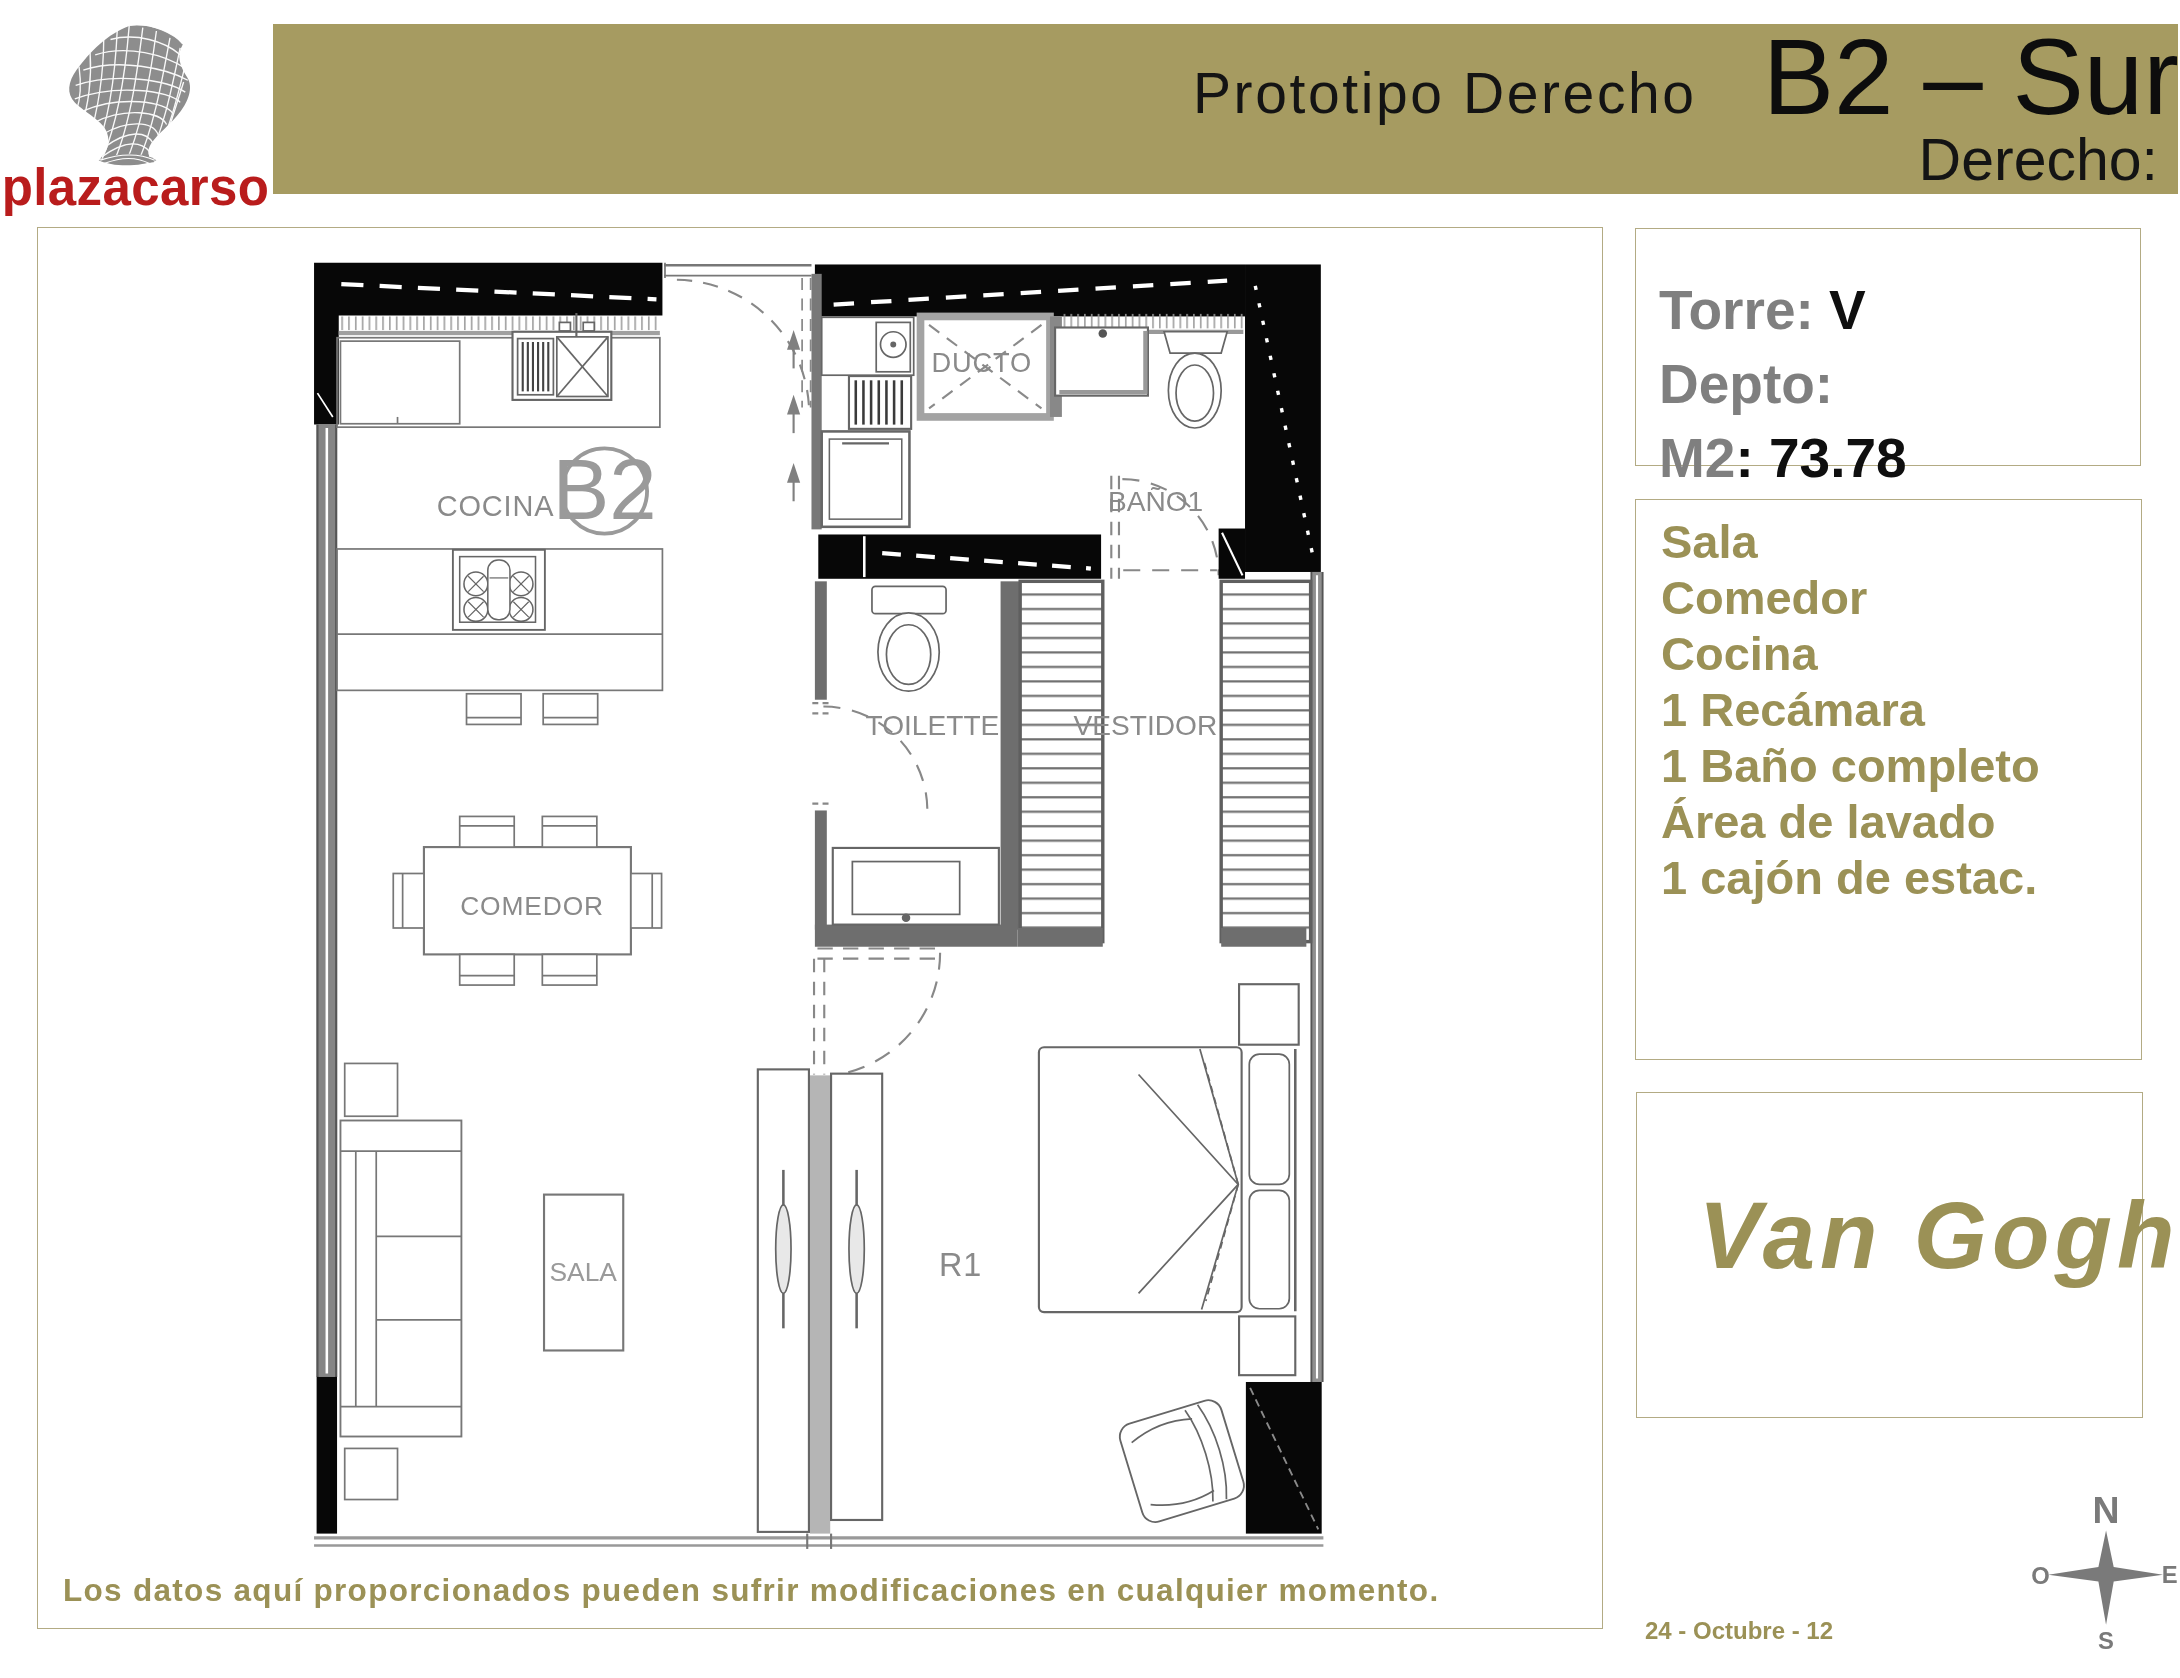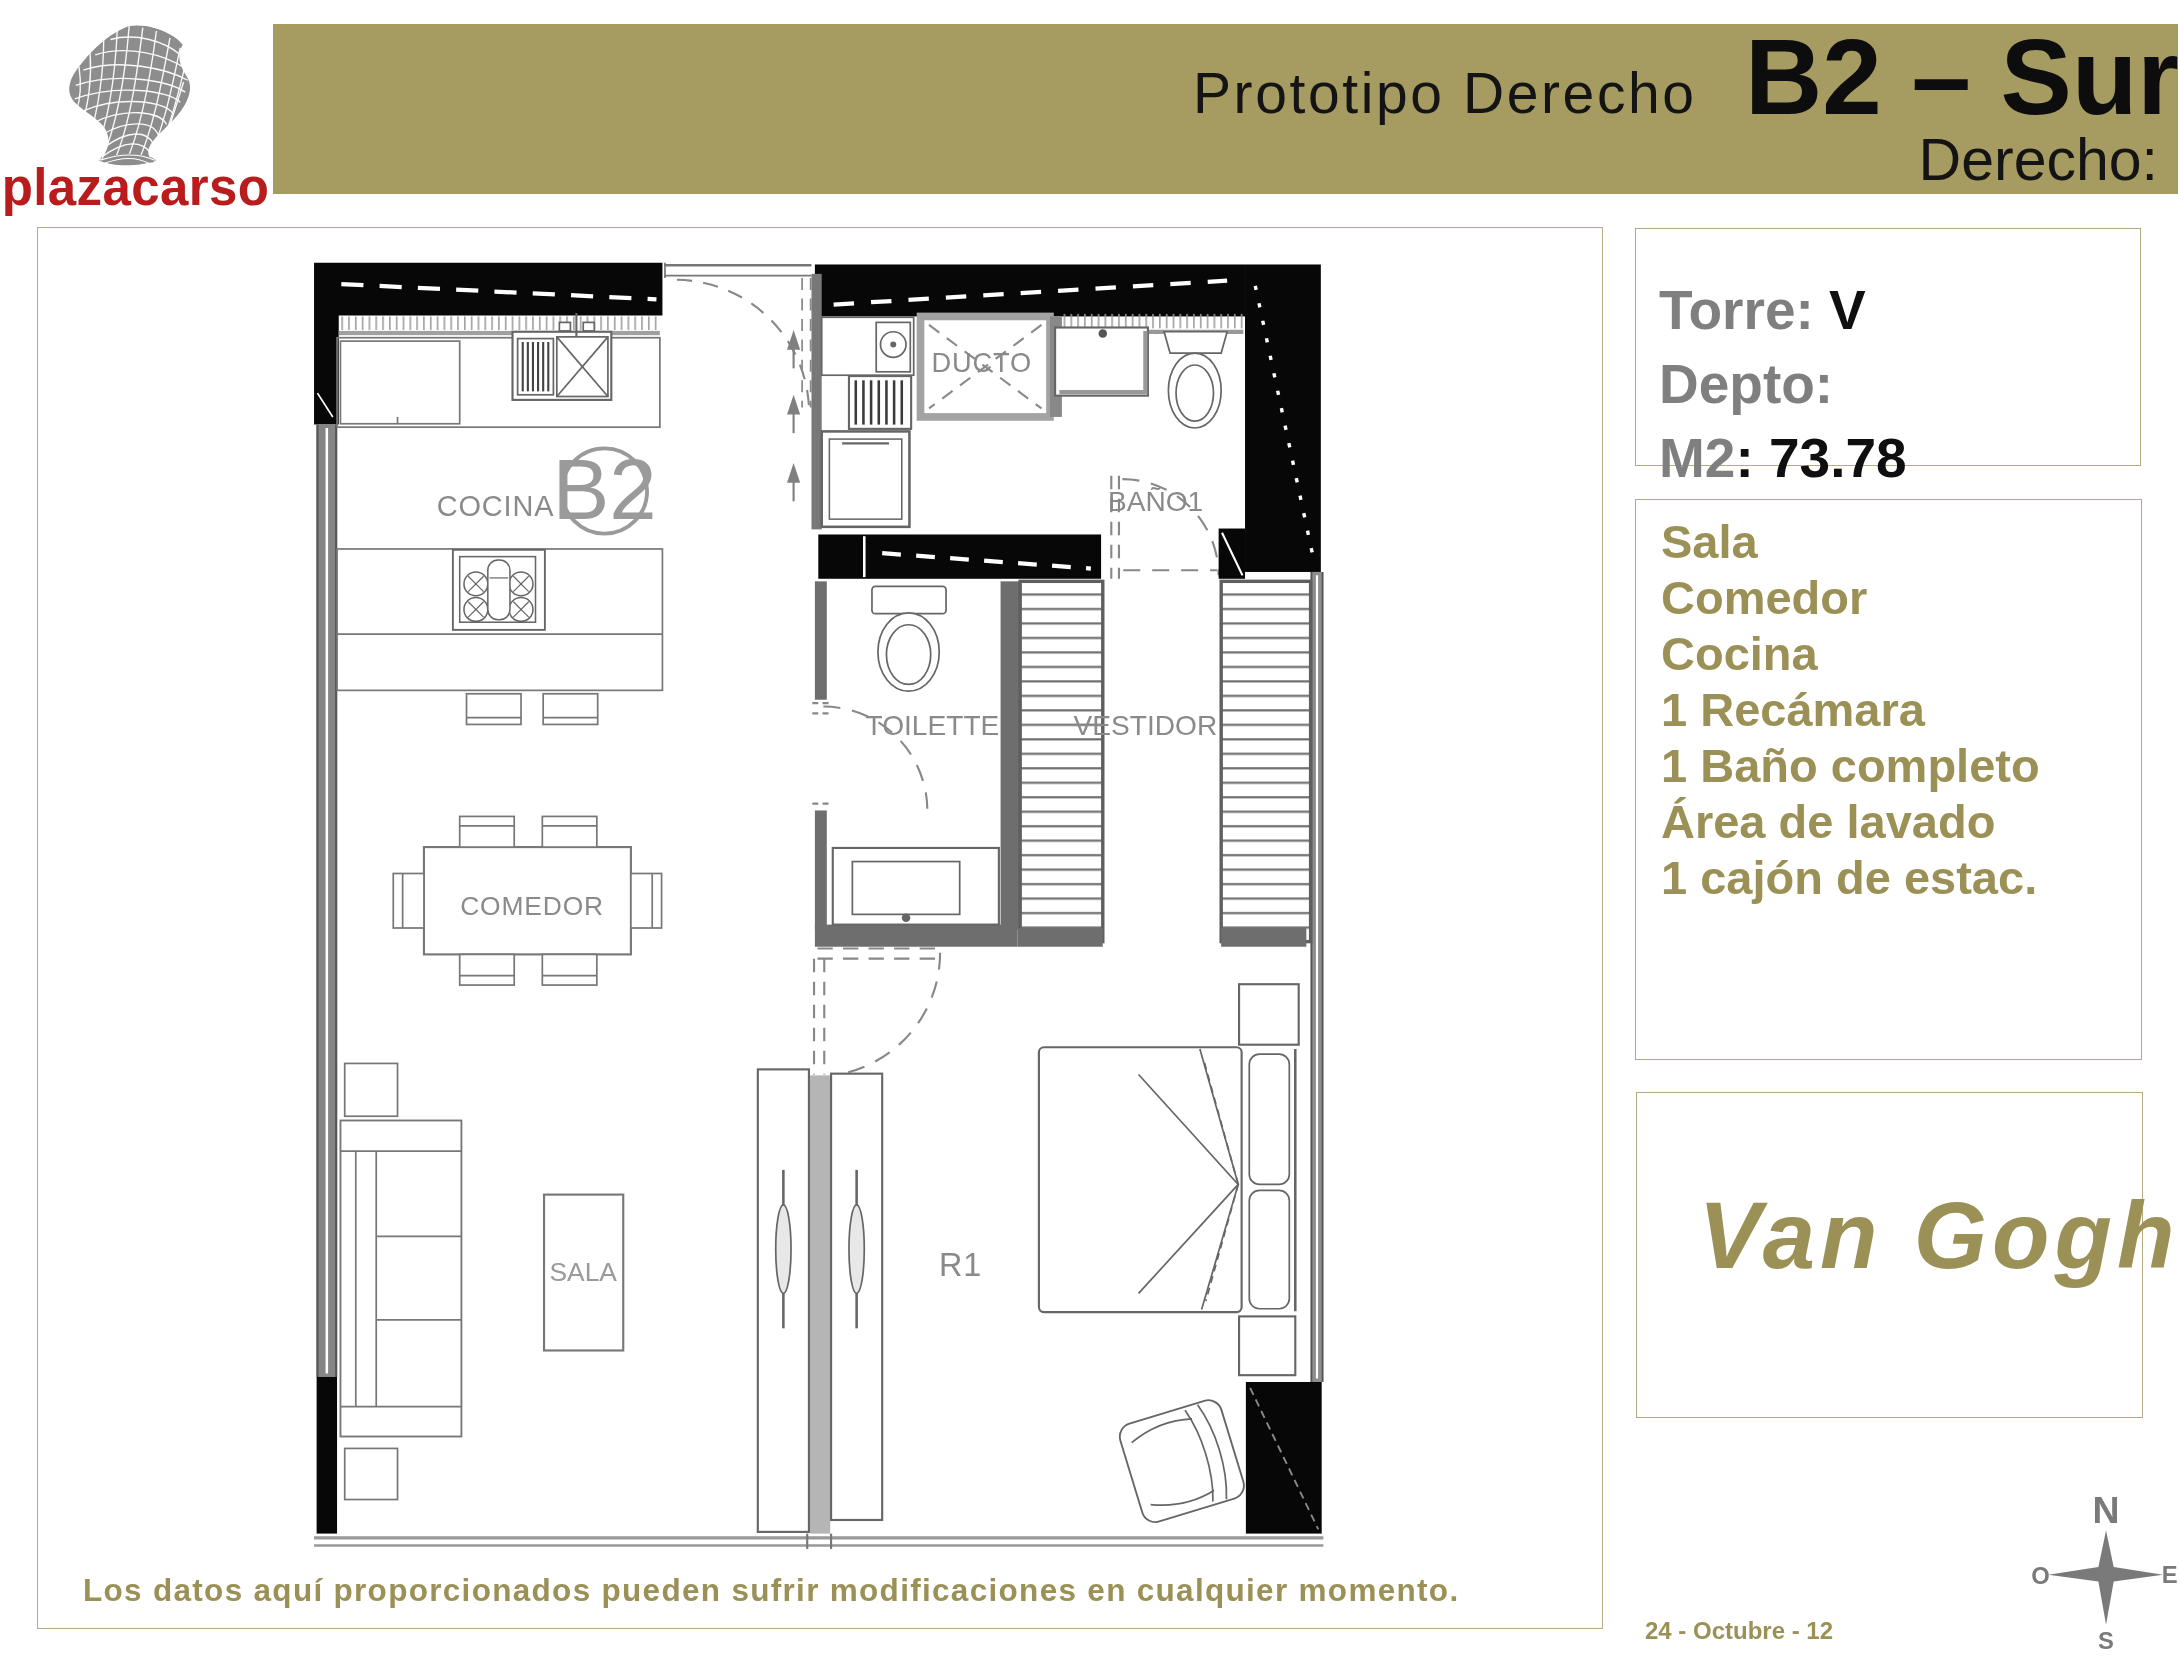--- a/index.html
+++ b/index.html
@@ -41,21 +41,21 @@
     <path d="M62,172 C84,164 100,164 116,172"></path>
   </g>
 </svg>
 
 <div class="abs" style="left:1.7px;top:158px;font-size:51px;font-weight:bold;color:#b91c1c;letter-spacing:0.4px;">plazacarso</div>
 
 <div class="abs" style="left:273px;top:24px;width:1905px;height:170px;background:#a69b61;"></div>
 
 <div class="abs" style="left:1193px;top:60px;width:562px;font-size:57px;color:#141414;text-align:left;letter-spacing:2.6px;">Prototipo Derecho</div>
 
-<div class="abs" style="left:1704px;top:15.3px;width:475px;font-size:107px;font-weight:bold;color:#0d0d0d;text-align:right;letter-spacing:0px;">B2 – Sur</div>
+<div class="abs" style="left:1704px;top:15.3px;width:475px;font-size:107px;font-weight:normal;color:#0d0d0d;text-align:right;letter-spacing:0px;">B2 – Sur</div>
 
 <div class="abs" style="left:1789px;top:126px;width:369px;font-size:59px;color:#141414;text-align:right;">Derecho:</div>
 
 <div class="abs" style="left:37px;top:227px;width:1564px;height:1400px;border:0.9px solid #b3ab84;background:#fff;"></div>
 
 <svg class="abs" style="left:37px;top:227px" width="1566" height="1402" viewBox="43 267 1838 1646">
 <defs>
   <pattern id="hs" width="12" height="17" patternUnits="userSpaceOnUse">
         <path d="M0,1.5 H12" stroke="#6f6f6f" stroke-width="2.6" fill="none"></path>
       </pattern>
@@ -389,21 +389,21 @@
 <rect x="1325" y="1655" width="124" height="120" rx="16" stroke-width="2.2"></rect>
 <path d="M1408,1659 C1419,1692 1419,1738 1408,1771" fill="none" stroke-width="2"></path>
 <path d="M1424,1657 C1436,1692 1436,1738 1424,1773" fill="none" stroke-width="2"></path>
 <path d="M1337,1677 q38,-16 76,-6" fill="none" stroke-width="2"></path>
 <path d="M1337,1753 q38,16 76,6" fill="none" stroke-width="2"></path>
 </g>
 
 <text x="1127" y="1499" font-size="38" fill="#8a8a8a" text-anchor="middle" letter-spacing="1">R1</text>
 </svg>
 
-<div class="abs" style="left:63px;top:1572px;font-size:31.5px;font-weight:bold;color:#9b9156;letter-spacing:1.3px;margin-left:20px;">Los datos aquí proporcionados pueden sufrir modificaciones en cualquier momento.</div>
+<div class="abs" style="left:63px;top:1572px;font-size:31.5px;font-weight:bold;color:#9b9156;letter-spacing:1.3px;">Los datos aquí proporcionados pueden sufrir modificaciones en cualquier momento.</div>
 
 <div class="abs" style="left:1635px;top:228px;width:504px;height:236px;border:0.9px solid #b3ab84;"></div>
 <div class="abs" style="left:1659px;top:237px;font-size:55px;font-weight:bold;line-height:74px;color:#7f7f7f;margin-top:36px;">
   Torre: <span style="color:#0f0f0f">V</span><br>
   Depto:<br>
   M2<span style="color:#0f0f0f">: 73.78</span>
 </div>
 
 <div class="abs" style="left:1635px;top:499px;width:505px;height:559px;border:0.9px solid #b3ab84;"></div>
 <div class="abs" style="left:1661px;top:514px;font-size:47px;font-weight:bold;line-height:56px;color:#9b9156;">

